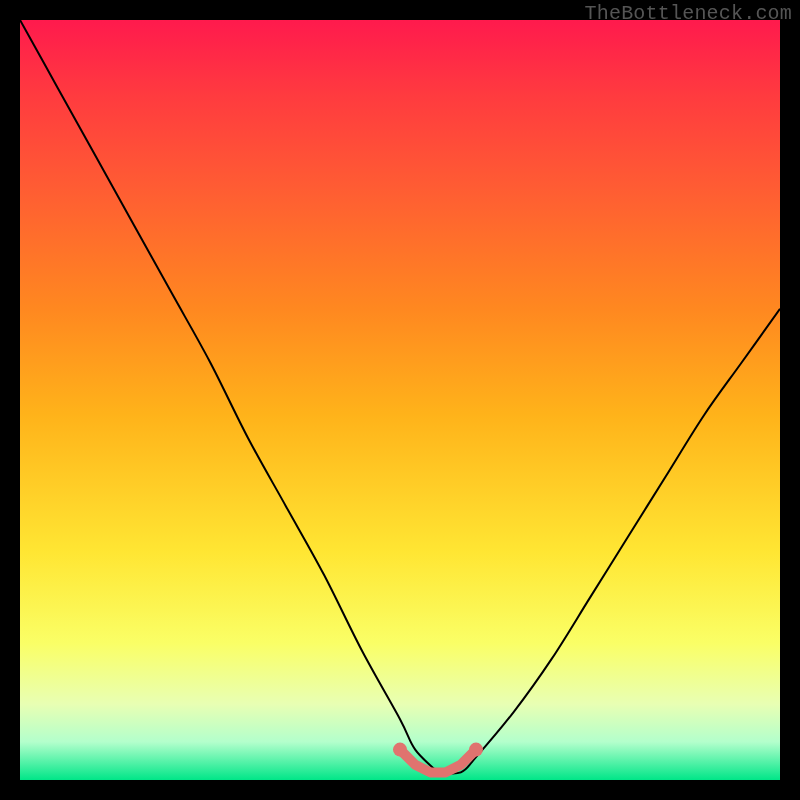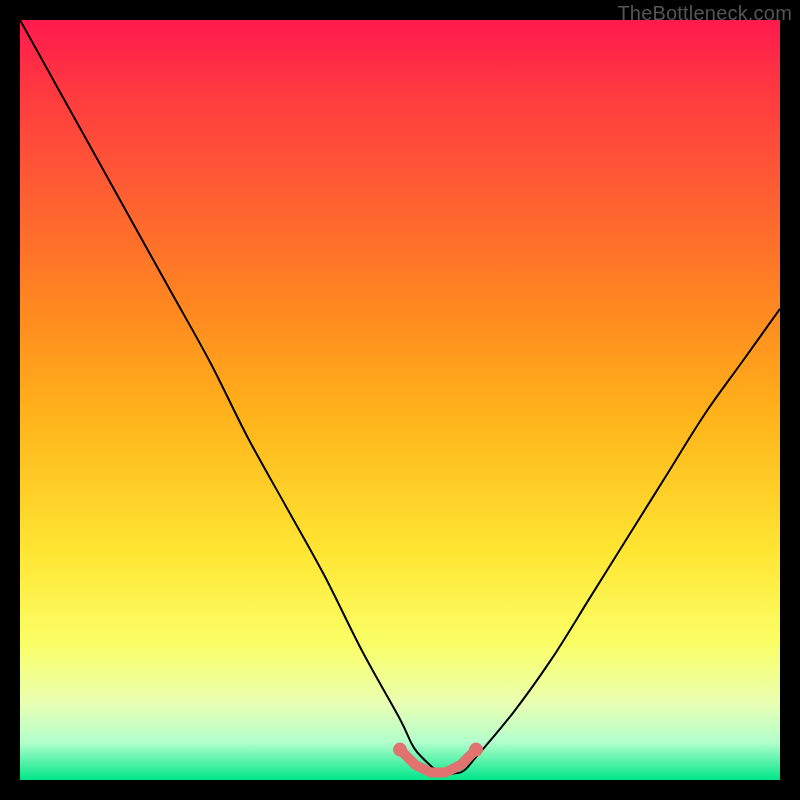--- a/index.html
+++ b/index.html
@@ -34,21 +34,21 @@
       #faff66 82%,
       #e8ffb3 90%,
       #b3ffcc 95%,
       #00e688 100%
     );
   }
   .watermark {
     position: absolute;
     top: 2px;
     right: 8px;
-    font-family: Liberation Sans, sans-serif;
+    font-family: Liberation Mono, monospace;
     font-size: 20px;
     color: #555;
     letter-spacing: 0.2px;
   }
   svg.curve {
     position: absolute;
     left: 0;
     top: 0;
     width: 760px;
     height: 760px;

